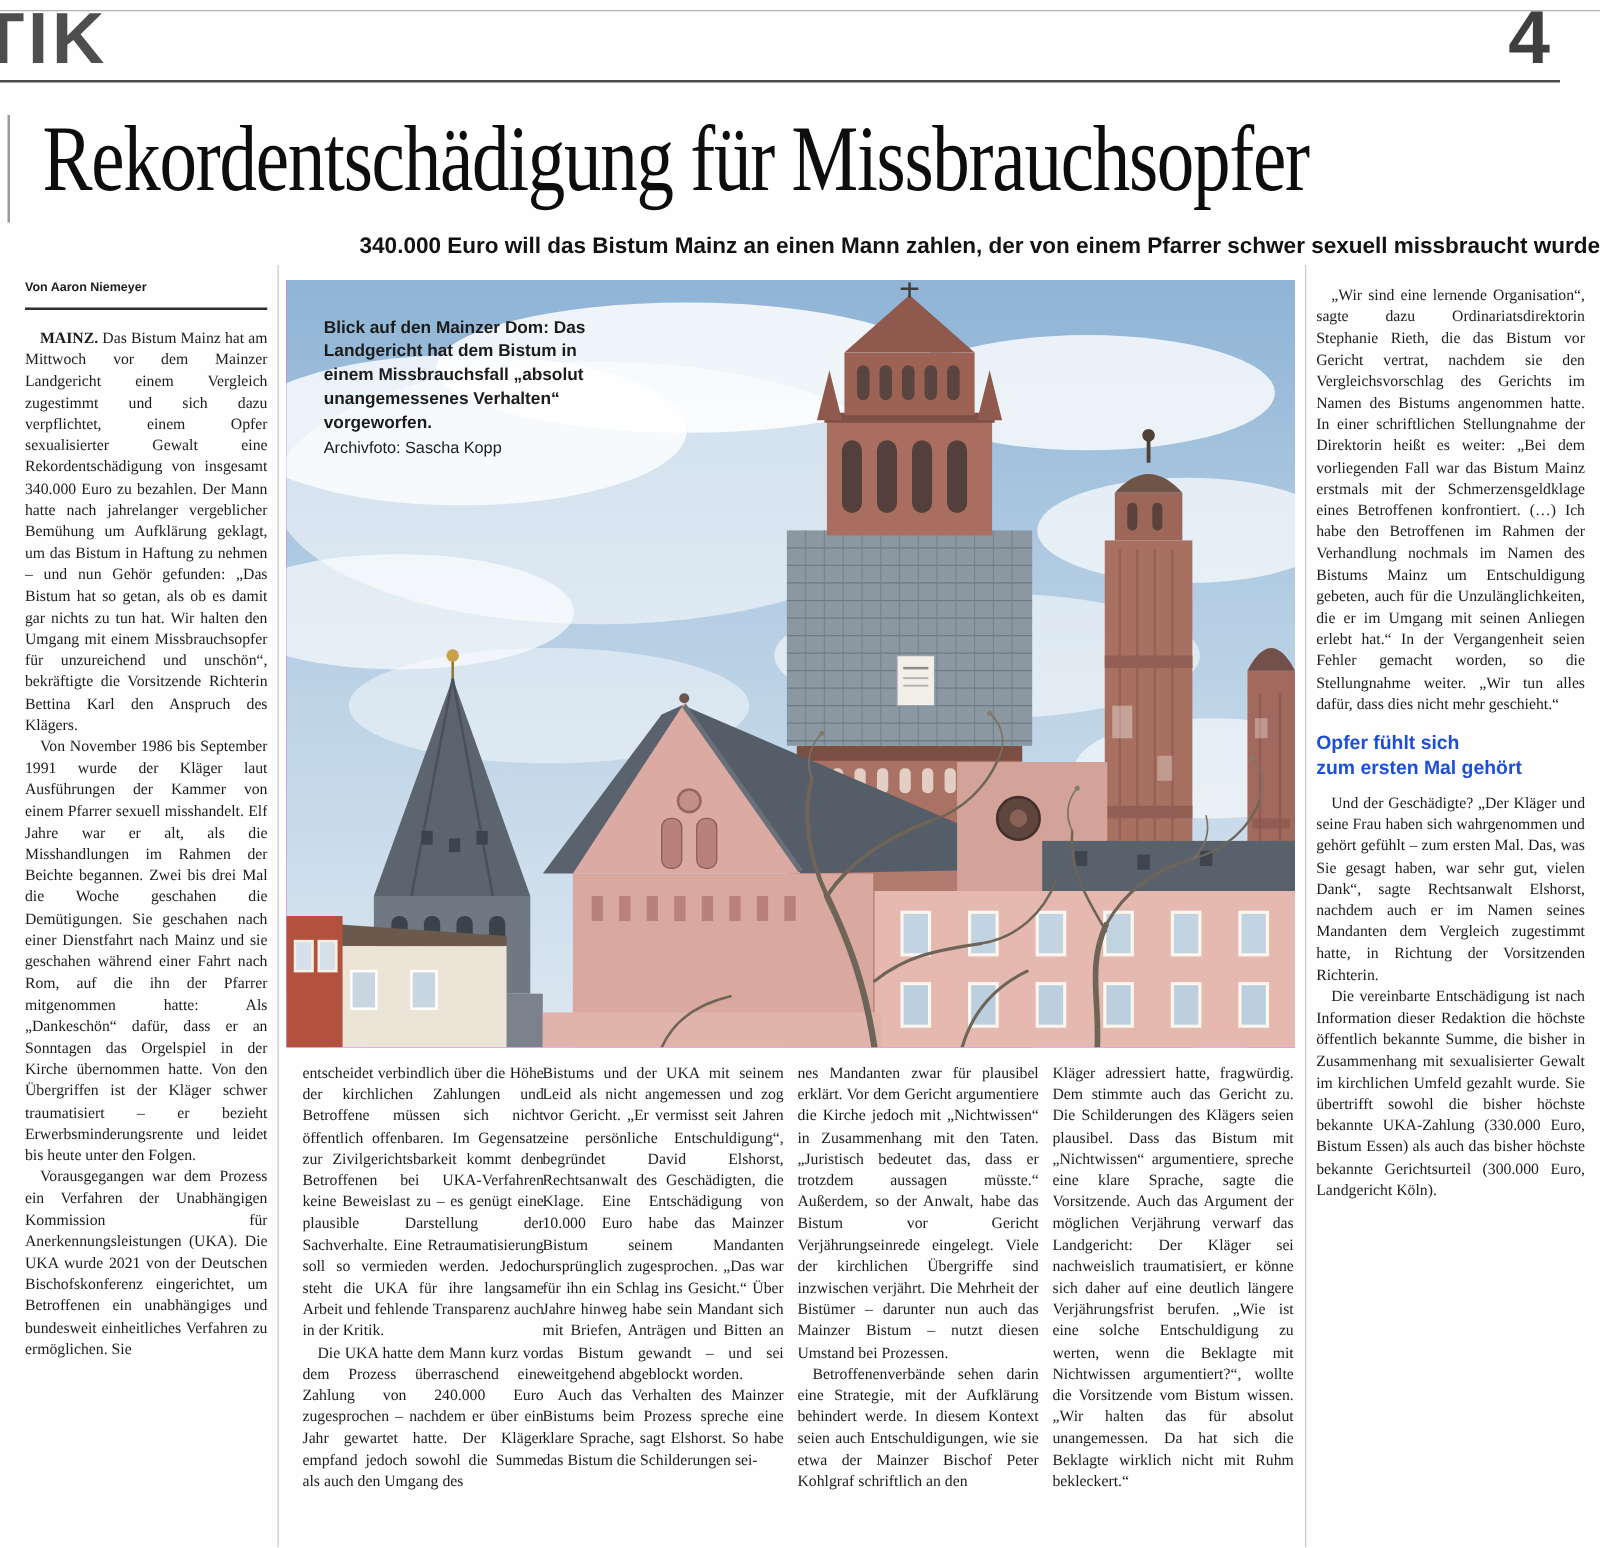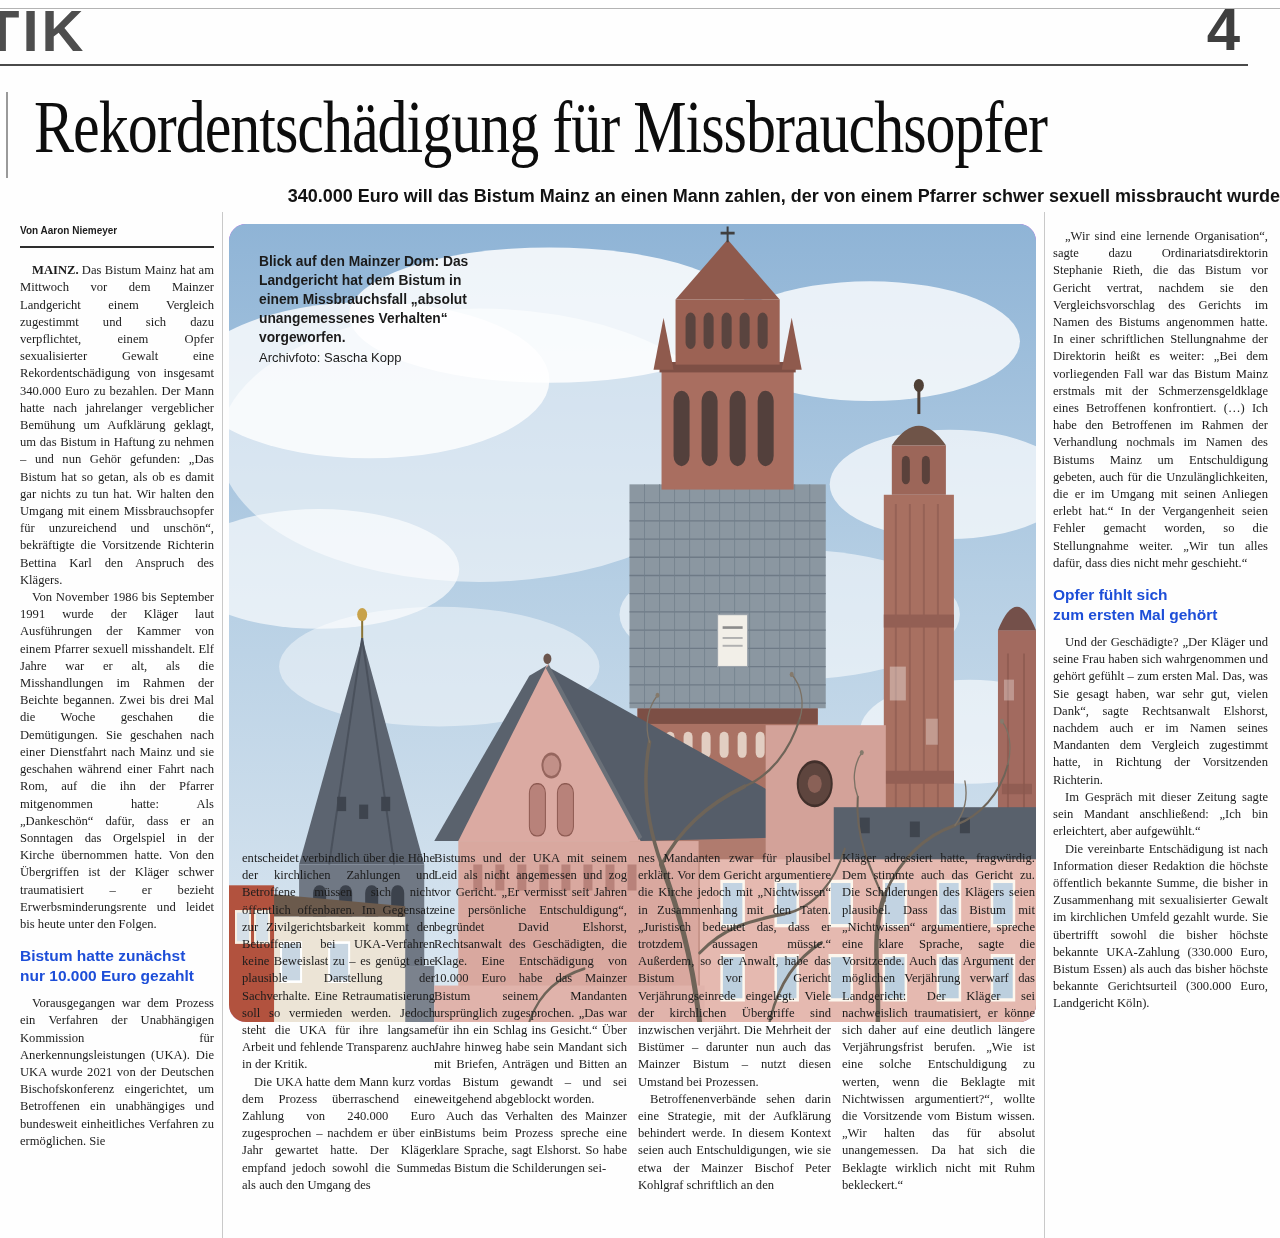--- a/index.html
+++ b/index.html
@@ -25,21 +25,21 @@
   .col p{margin:0;}
   .col p.indent{text-indent:12px;}
   .lead{font-weight:700;}
   .byline{font-family:"Liberation Sans",sans-serif;font-weight:700;font-size:10px;
         text-align:left;margin:0 0 7px 0;}
   .byline-rule{height:2px;background:#2e2e2e;margin:0 0 14px 0;}
   .col-subhead{font-family:"Liberation Sans",sans-serif;font-weight:700;font-size:15.5px;
         line-height:20px;text-align:left;margin:13px 0 9px 0;color:#1d4ed8;}
   .col-subhead span{display:block;}
   
-  .photo{position:absolute;left:229px;top:224px;width:807px;height:798px;overflow:hidden;background:#d946ef;border-radius:17px;}
+  .photo{position:absolute;left:229px;top:224px;width:807px;height:614px;overflow:hidden;background:#d946ef;}
   .photo svg{display:block;width:100%;height:100%;}
   .photo-caption{position:absolute;left:30px;top:28px;width:240px;text-align:left;
         font-family:"Liberation Sans",sans-serif;color:#1b1b1b;}
   .photo-caption .cap-bold{font-weight:700;font-size:13.8px;line-height:19px;margin:0;}
   .photo-caption .cap-credit{font-weight:400;font-size:13px;line-height:18px;margin:2px 0 0 0;}
 </style>
 </head>
 <body>
 
 <div class="page">
@@ -54,24 +54,20 @@
   <div class="deck">340.000 Euro will das Bistum Mainz an einen Mann zahlen, der von einem Pfarrer schwer sexuell missbraucht wurde</div>
 
   <div class="vrule" style="left:222px;"></div>
   <div class="vrule" style="left:1044px;"></div>
 
   <div class="col" style="left:20px;top:222px;width:194px;height:1016px;">
     <div class="byline">Von Aaron Niemeyer</div>
     <div class="byline-rule"></div>
     <p class="indent"><span class="lead">MAINZ.</span><span> Das Bistum Mainz hat am Mittwoch vor dem Mainzer Landgericht einem Vergleich zugestimmt und sich dazu verpflichtet, einem Opfer sexualisierter Gewalt eine Rekordentschädigung von insgesamt 340.000 Euro zu bezahlen. Der Mann hatte nach jahrelanger vergeblicher Bemühung um Aufklärung geklagt, um das Bistum in Haftung zu nehmen – und nun Gehör gefunden: „Das Bistum hat so getan, als ob es damit gar nichts zu tun hat. Wir halten den Umgang mit einem Missbrauchsopfer für unzureichend und unschön“, bekräftigte die Vorsitzende Richterin Bettina Karl den Anspruch des Klägers.</span></p>
     <p class="indent">Von November 1986 bis September 1991 wurde der Kläger laut Ausführungen der Kammer von einem Pfarrer sexuell misshandelt. Elf Jahre war er alt, als die Misshandlungen im Rahmen der Beichte begannen. Zwei bis drei Mal die Woche geschahen die Demütigungen. Sie geschahen nach einer Dienstfahrt nach Mainz und sie geschahen während einer Fahrt nach Rom, auf die ihn der Pfarrer mitgenommen hatte: Als „Dankeschön“ dafür, dass er an Sonntagen das Orgelspiel in der Kirche übernommen hatte. Von den Übergriffen ist der Kläger schwer traumatisiert – er bezieht Erwerbsminderungsrente und leidet bis heute unter den Folgen.</p>
-    <div class="col-subhead">
-      <span>Bistum hatte zunächst</span>
-      <span>nur 10.000 Euro gezahlt</span>
-    </div>
     <p class="indent">Vorausgegangen war dem Prozess ein Verfahren der Unabhängigen Kommission für Anerkennungsleistungen (UKA). Die UKA wurde 2021 von der Deutschen Bischofskonferenz eingerichtet, um Betroffenen ein unabhängiges und bundesweit einheitliches Verfahren zu ermöglichen. Sie</p>
   </div>
 
   <div class="photo">
     <svg viewBox="0 0 806 613" preserveAspectRatio="none">
       <defs>
         <linearGradient id="sky" x1="0" y1="0" x2="0" y2="1">
           <stop offset="0" stop-color="#8fb4d6"></stop>
           <stop offset="0.45" stop-color="#b6cfe4"></stop>
           <stop offset="1" stop-color="#dde8f1"></stop>
@@ -316,17 +312,16 @@
     <p>Kläger adressiert hatte, fragwürdig. Dem stimmte auch das Gericht zu. Die Schilderungen des Klägers seien plausibel. Dass das Bistum mit „Nichtwissen“ argumentiere, spreche eine klare Sprache, sagte die Vorsitzende. Auch das Argument der möglichen Verjährung verwarf das Landgericht: Der Kläger sei nachweislich traumatisiert, er könne sich daher auf eine deutlich längere Verjährungsfrist berufen. „Wie ist eine solche Entschuldigung zu werten, wenn die Beklagte mit Nichtwissen argumentiert?“, wollte die Vorsitzende vom Bistum wissen. „Wir halten das für absolut unangemessen. Da hat sich die Beklagte wirklich nicht mit Ruhm bekleckert.“</p>
   </div>
 
   <div class="col" style="left:1053px;top:228px;width:215px;height:1010px;">
     <p class="indent">„Wir sind eine lernende Organisation“, sagte dazu Ordinariatsdirektorin Stephanie Rieth, die das Bistum vor Gericht vertrat, nachdem sie den Vergleichsvorschlag des Gerichts im Namen des Bistums angenommen hatte. In einer schriftlichen Stellungnahme der Direktorin heißt es weiter: „Bei dem vorliegenden Fall war das Bistum Mainz erstmals mit der Schmerzensgeldklage eines Betroffenen konfrontiert. (…) Ich habe den Betroffenen im Rahmen der Verhandlung nochmals im Namen des Bistums Mainz um Entschuldigung gebeten, auch für die Unzulänglichkeiten, die er im Umgang mit seinen Anliegen erlebt hat.“ In der Vergangenheit seien Fehler gemacht worden, so die Stellungnahme weiter. „Wir tun alles dafür, dass dies nicht mehr geschieht.“</p>
     <div class="col-subhead">
       <span>Opfer fühlt sich</span>
       <span>zum ersten Mal gehört</span>
     </div>
     <p class="indent">Und der Geschädigte? „Der Kläger und seine Frau haben sich wahrgenommen und gehört gefühlt – zum ersten Mal. Das, was Sie gesagt haben, war sehr gut, vielen Dank“, sagte Rechtsanwalt Elshorst, nachdem auch er im Namen seines Mandanten dem Vergleich zugestimmt hatte, in Richtung der Vorsitzenden Richterin.</p>
-    <p class="indent">Im Gespräch mit dieser Zeitung sagte sein Mandant anschließend: „Ich bin erleichtert, aber aufgewühlt.“</p>
     <p class="indent">Die vereinbarte Entschädigung ist nach Information dieser Redaktion die höchste öffentlich bekannte Summe, die bisher in Zusammenhang mit sexualisierter Gewalt im kirchlichen Umfeld gezahlt wurde. Sie übertrifft sowohl die bisher höchste bekannte UKA-Zahlung (330.000 Euro, Bistum Essen) als auch das bisher höchste bekannte Gerichtsurteil (300.000 Euro, Landgericht Köln).</p>
   </div>
 
 </div>
 
 </body></html>

